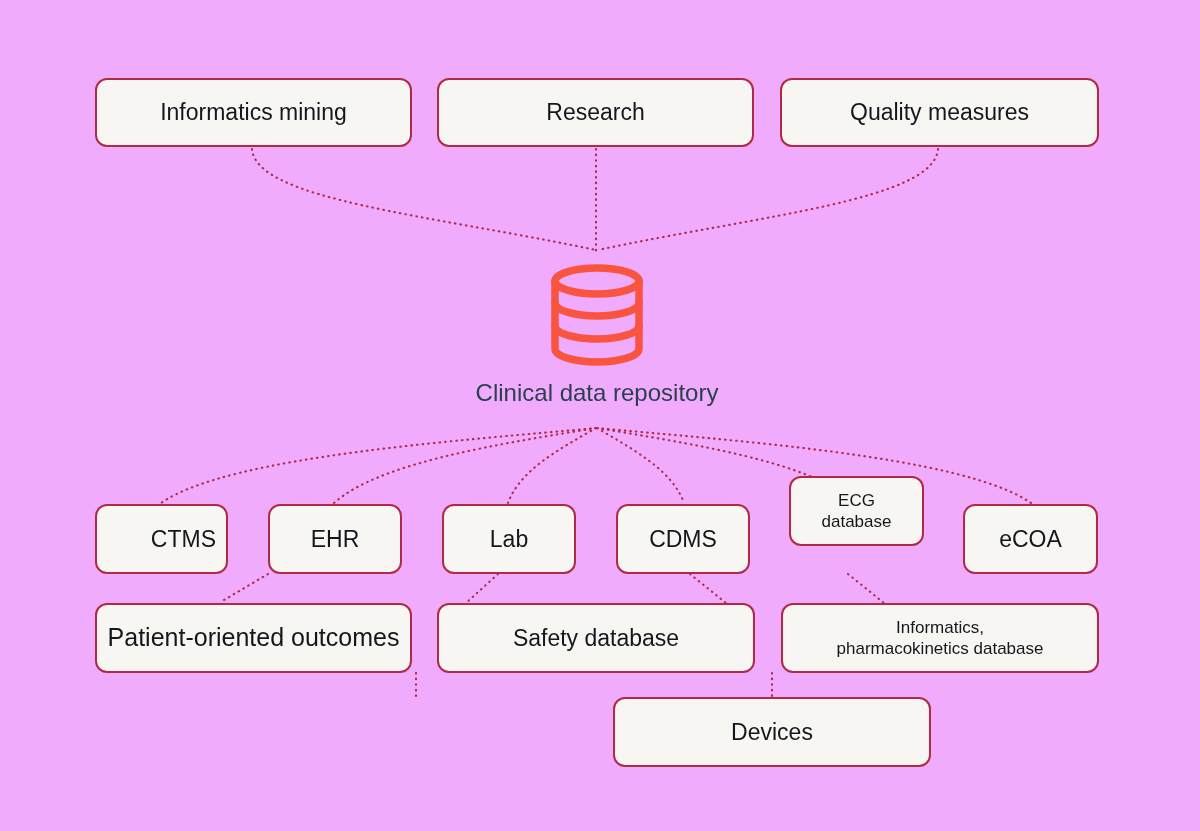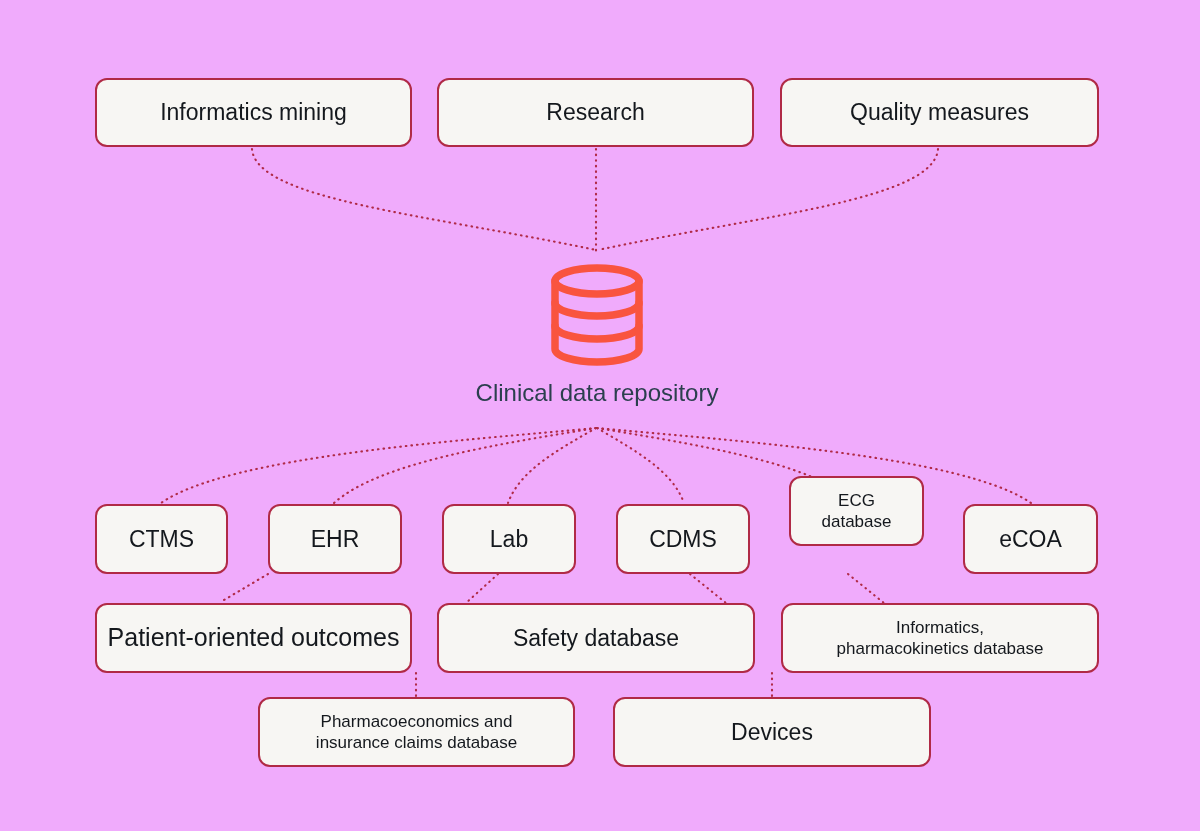--- a/index.html
+++ b/index.html
@@ -103,21 +103,21 @@
   <svg class="hub-icon" viewBox="0 0 118 108" xmlns="http://www.w3.org/2000/svg">
     <g fill="none" stroke="#f9543f" stroke-width="7.5" stroke-linecap="round" stroke-linejoin="round">
       <ellipse cx="59" cy="19" rx="42" ry="13"></ellipse>
       <path d="M 17 19 L 17 41 C 17 48 36 54 59 54 C 82 54 101 48 101 41 L 101 19"></path>
       <path d="M 17 41 L 17 64 C 17 71 36 77 59 77 C 82 77 101 71 101 64 L 101 41"></path>
       <path d="M 17 64 L 17 87 C 17 94 36 100 59 100 C 82 100 101 94 101 87 L 101 64"></path>
     </g>
   </svg>
   <div class="hub-label">Clinical data repository</div>
 
-  <div class="node lg" style="left:95px; top:504px; width:133px; height:70px;">
+  <div class="node lg" style="left:95px; top:504px; width:133px; height:70px;justify-content:flex-end;">
     <span class="txt">CTMS</span>
   </div>
   <div class="node lg" style="left:268px; top:504px; width:134px; height:70px;">
     <span class="txt">EHR</span>
   </div>
   <div class="node lg" style="left:442px; top:504px; width:134px; height:70px;">
     <span class="txt">Lab</span>
   </div>
   <div class="node lg" style="left:616px; top:504px; width:134px; height:70px;">
     <span class="txt">CDMS</span>
@@ -133,21 +133,17 @@
   <div class="node md" style="left:95px; top:603px; width:317px; height:70px;">
     <span class="txt">Patient-oriented outcomes</span>
   </div>
   <div class="node lg" style="left:437px; top:603px; width:318px; height:70px;">
     <span class="txt">Safety database</span>
   </div>
   <div class="node sm" style="left:781px; top:603px; width:318px; height:70px;">
     <span class="txt">Informatics,
 pharmacokinetics database</span>
   </div>
-  <div class="node sm" style="left:258px; top:697px; width:317px; height:70px;">
-    <span class="txt">Pharmacoeconomics and
-insurance claims database</span>
-  </div>
   <div class="node lg" style="left:613px; top:697px; width:318px; height:70px;">
     <span class="txt">Devices</span>
   </div>
 
 </div>
 
 </body></html>

